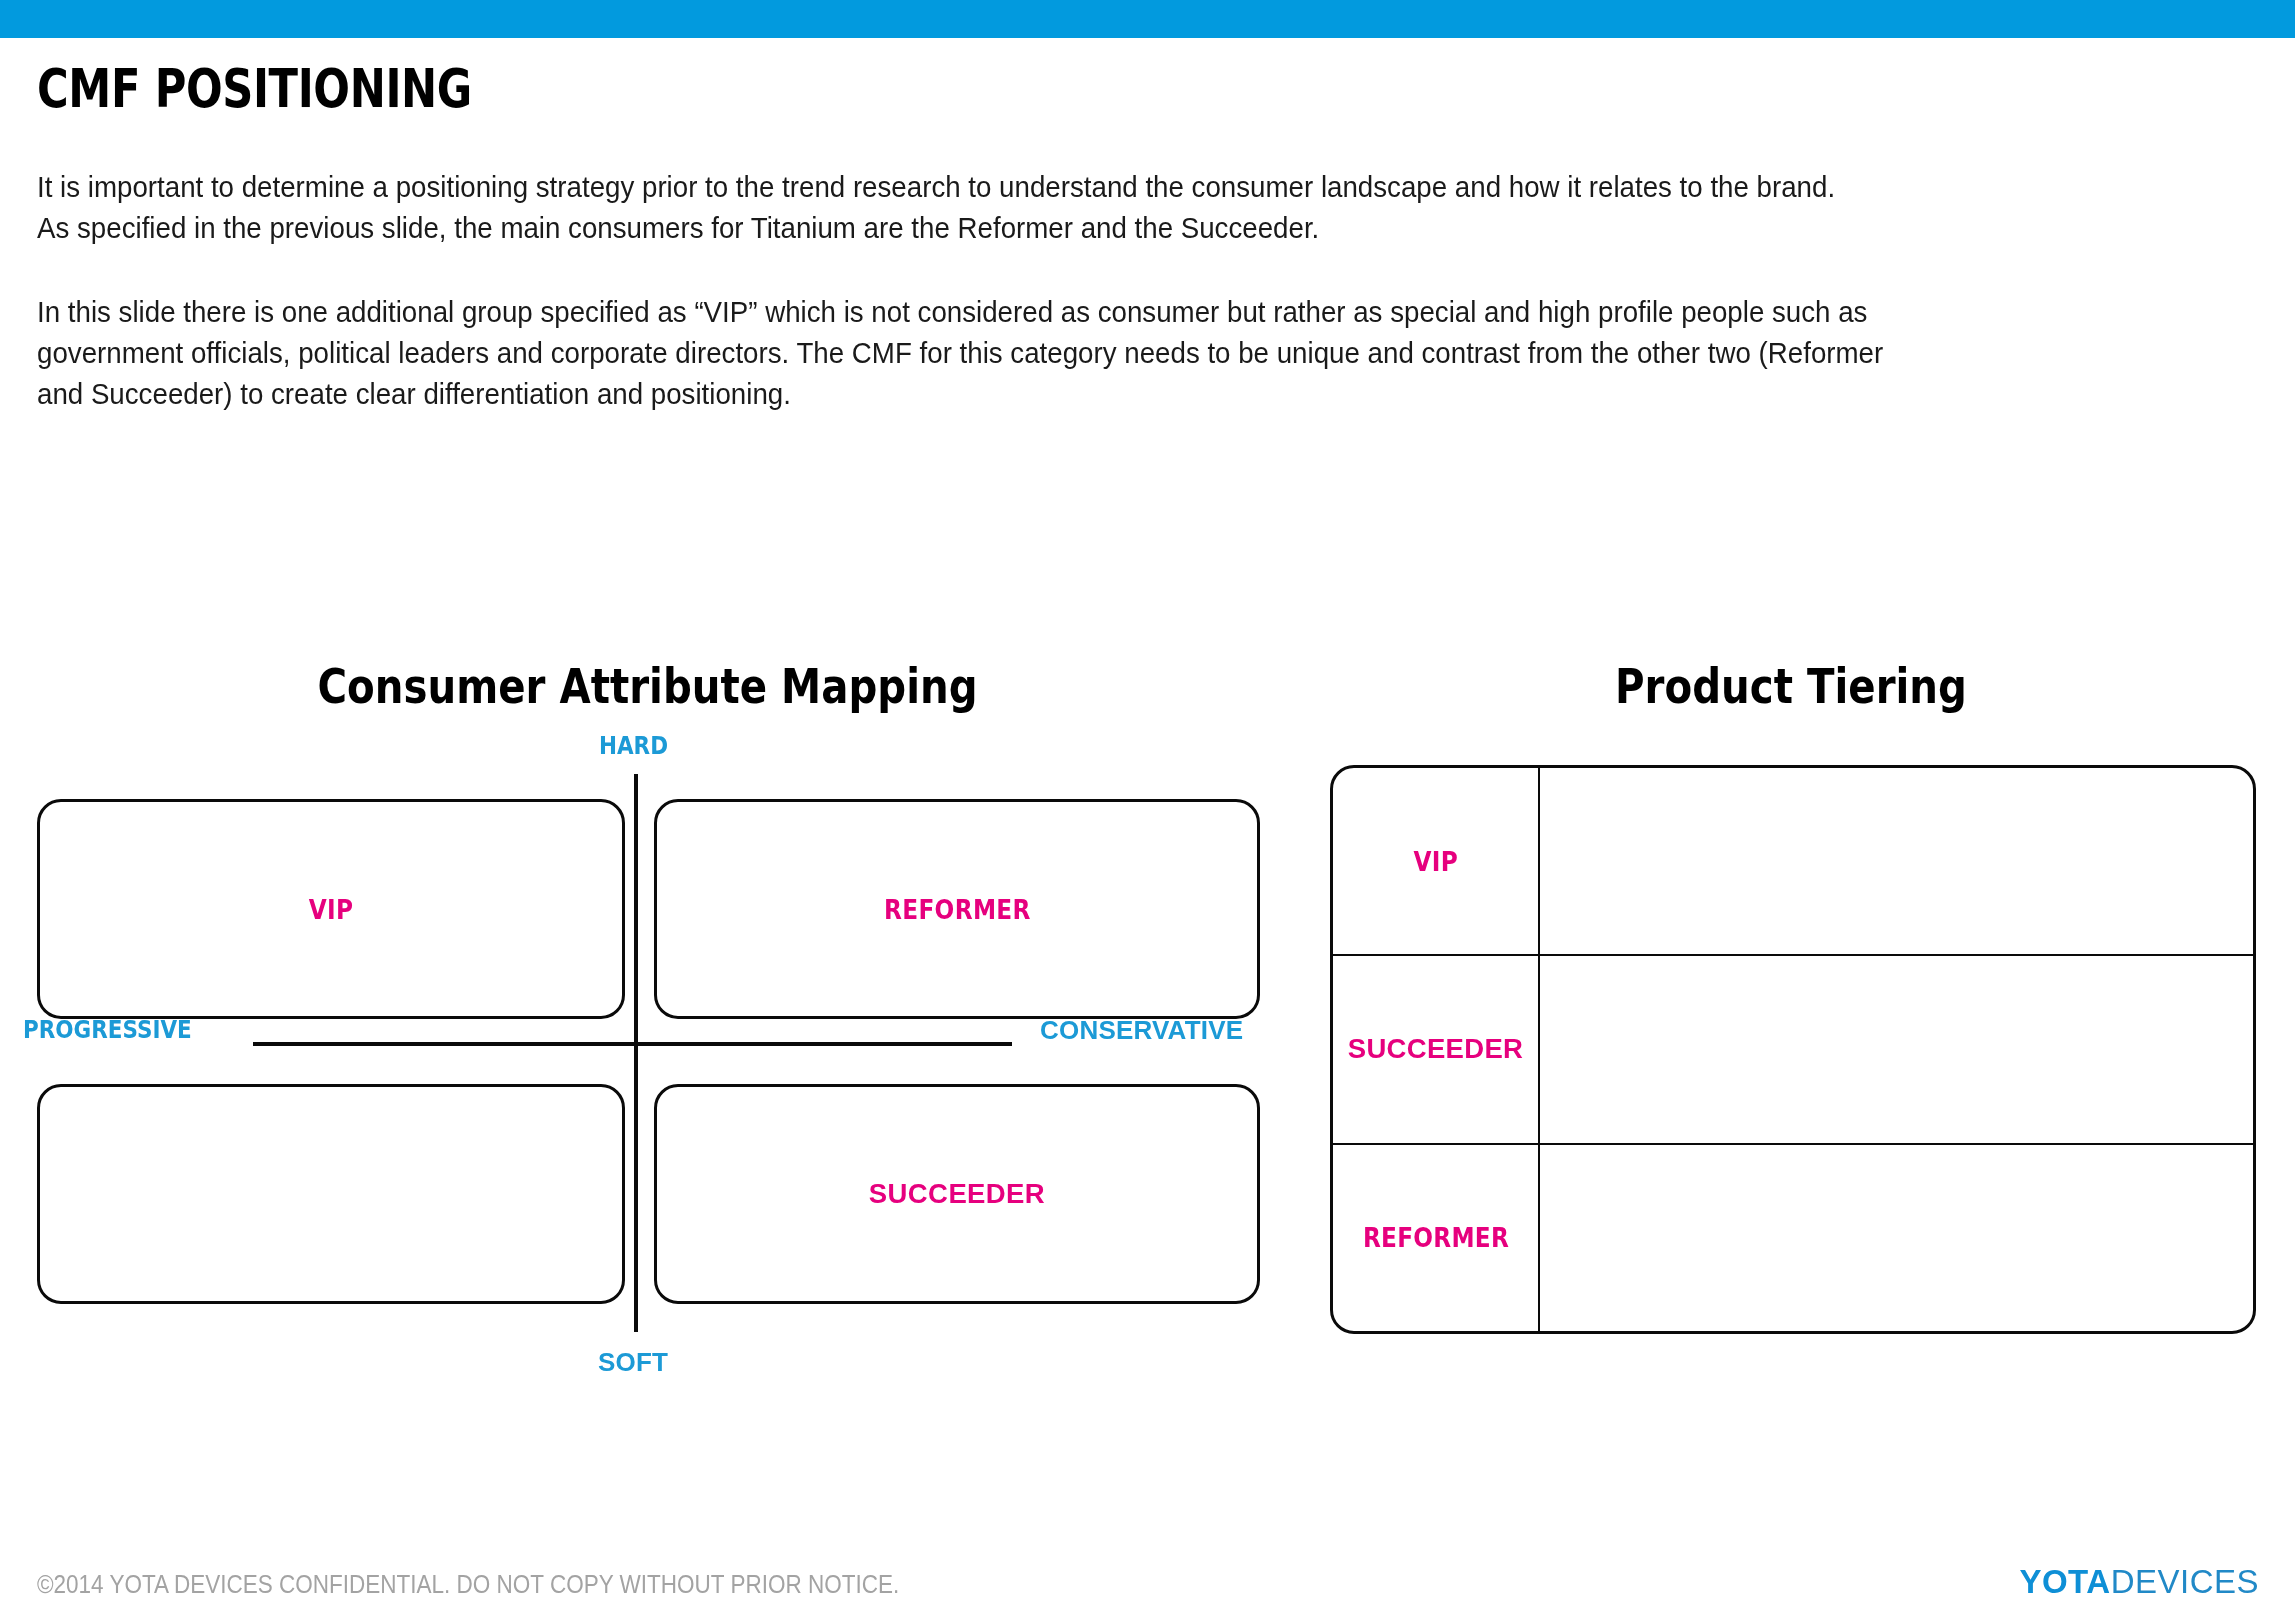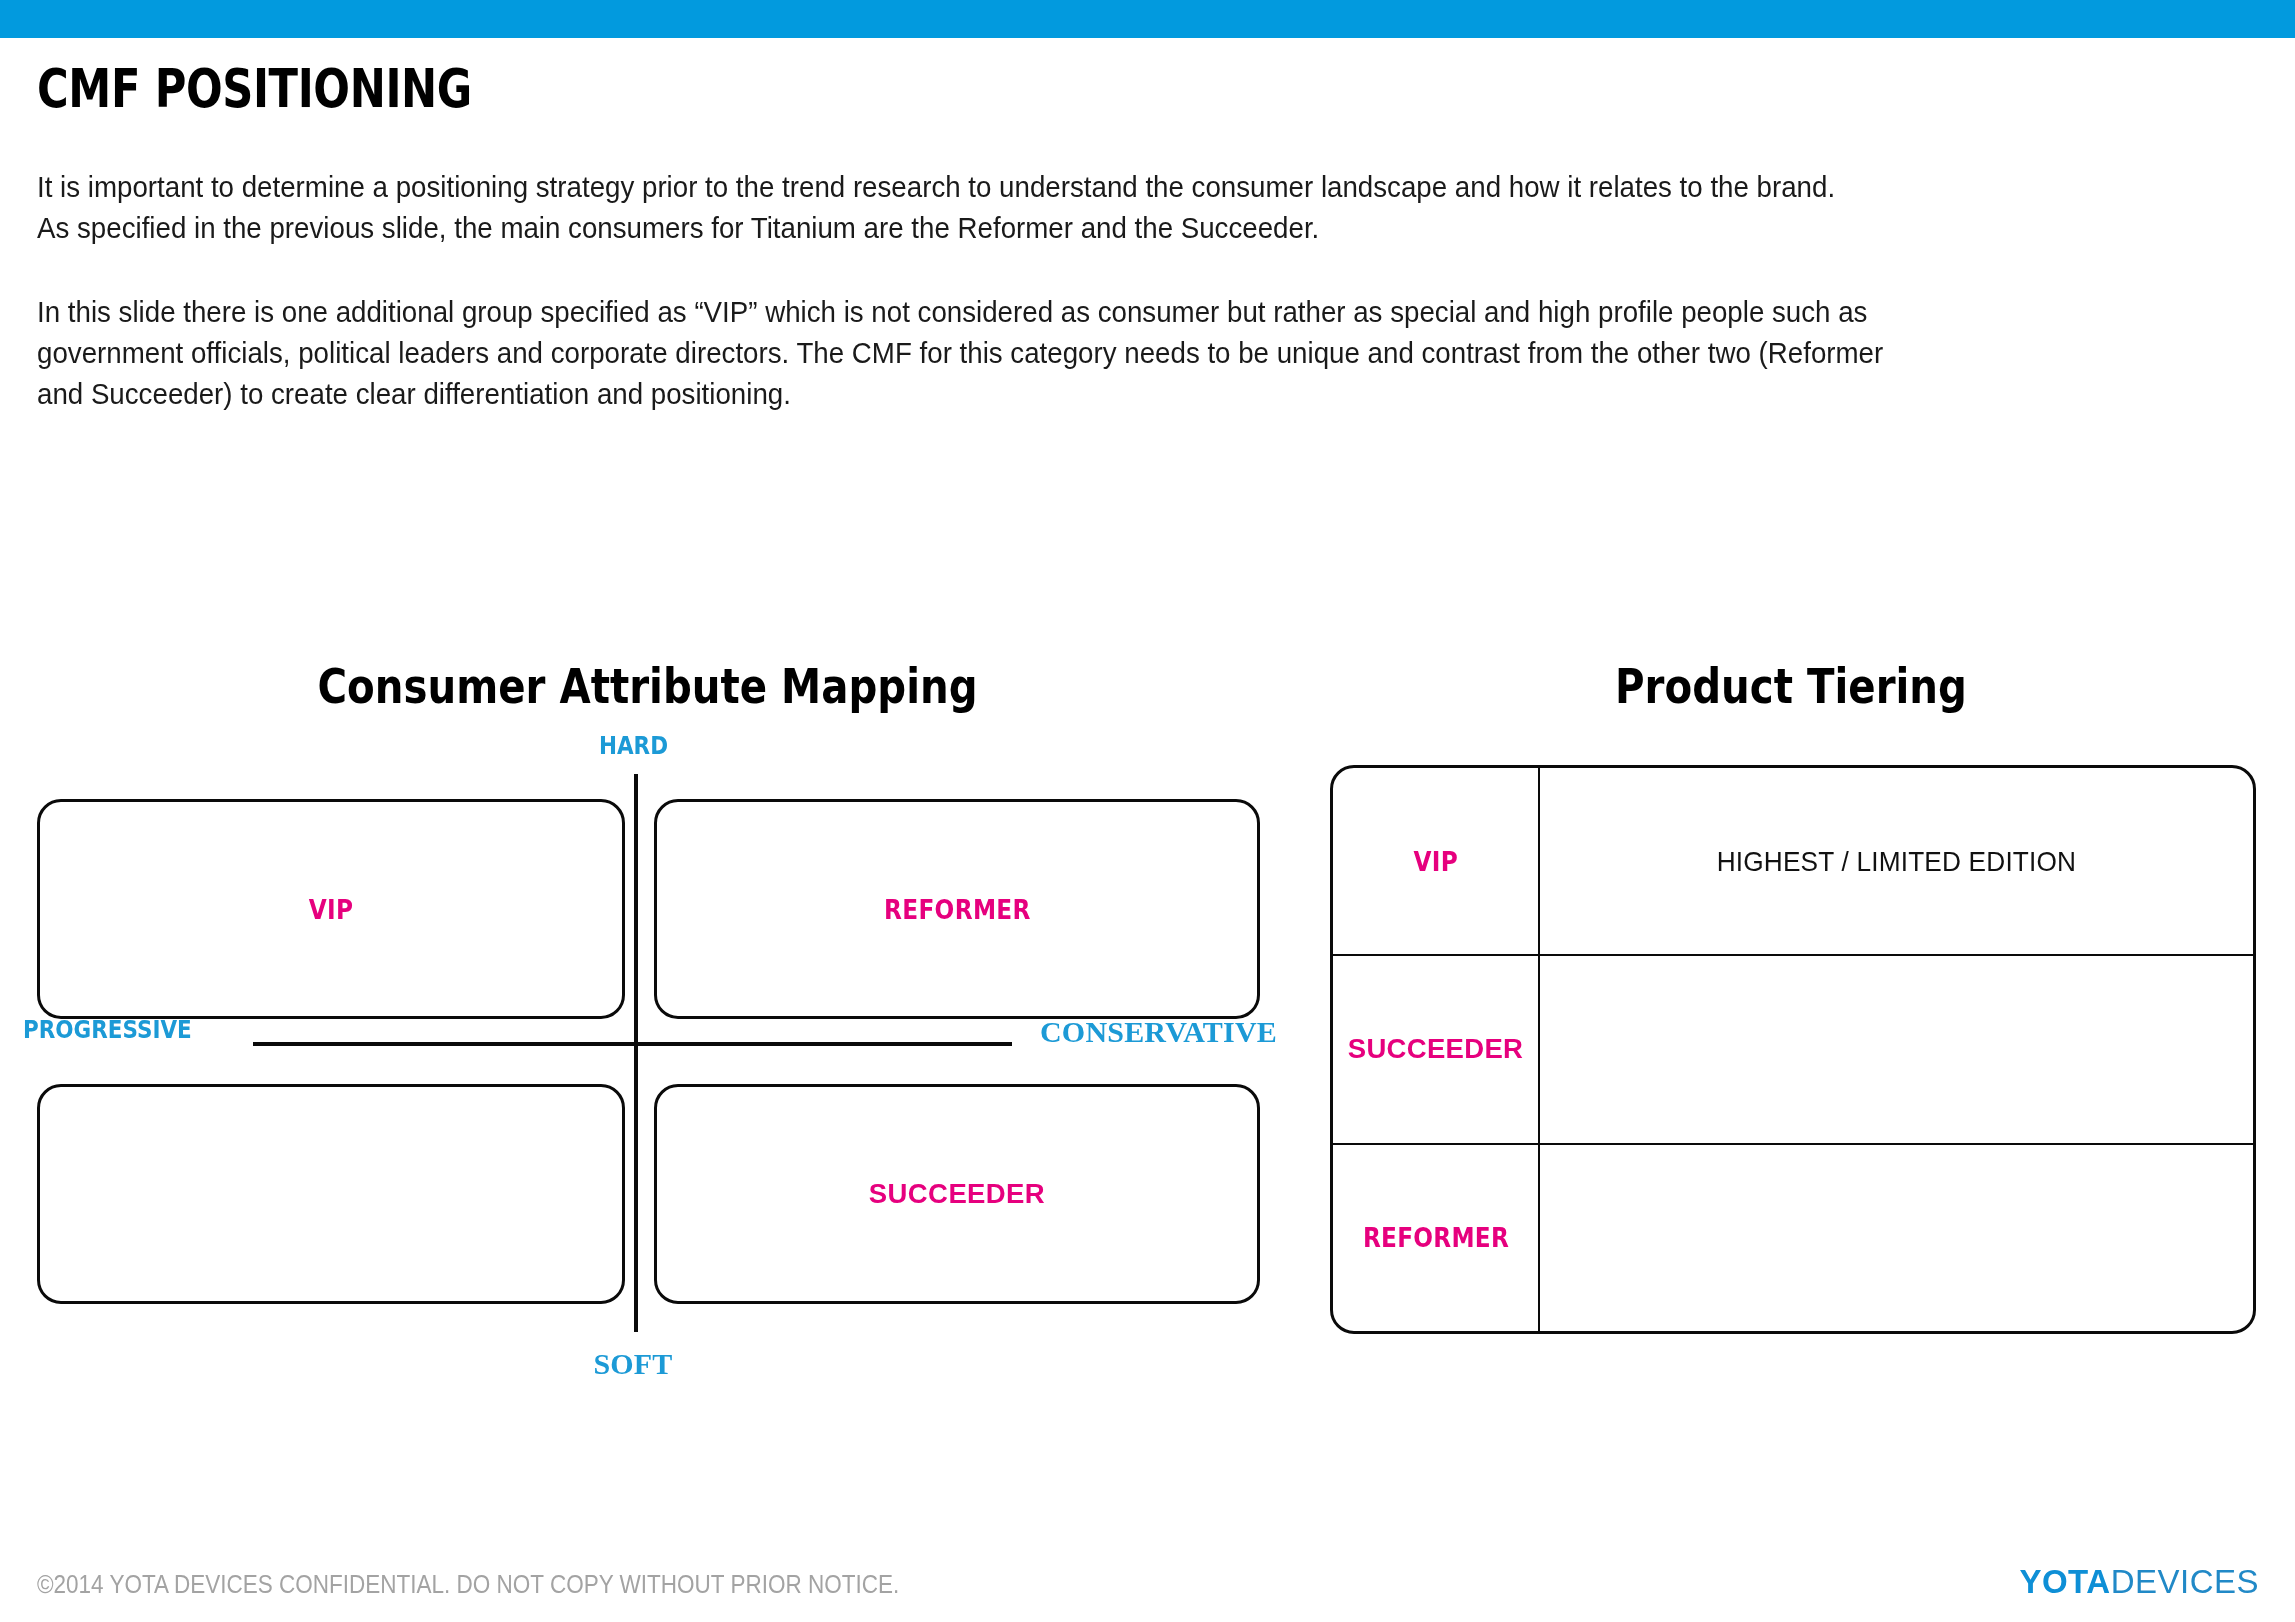--- a/index.html
+++ b/index.html
@@ -141,22 +141,22 @@
     font-weight: bold;
     color: #1C9AD6;
     white-space: nowrap;
   }
   .axis-label.condensed {
     font-family: "DejaVu Sans", sans-serif;
     font-size: 25px;
     transform: scaleX(0.86);
   }
   .axis-label.wide {
-    font-family: Liberation Serif, serif;
-    font-size: 30px;
+    font-family: Liberation Sans, sans-serif;
+    font-size: 26px;
     letter-spacing: 0.2px;
   }
   #lbl-hard {
     left: 496px; top: -14.7px;
     width: 275px; text-align: center;
     transform-origin: center top;
   }
   #lbl-soft {
     left: 500px; top: 601px;
     width: 266px; text-align: center;
@@ -291,23 +291,20 @@
     <span class="quad-label wide">SUCCEEDER</span>
   </div>
 </div>
 
 <div class="tier-table">
 
   <div class="tier-row">
     <div class="tier-cell tier-cell-seg">
       <span class="seg-label condensed">VIP</span>
     </div>
-    <div class="tier-cell tier-cell-val">
-      <span class="val-label">HIGHEST / LIMITED EDITION</span>
-    </div>
   </div>
 
   <div class="tier-row">
     <div class="tier-cell tier-cell-seg">
       <span class="seg-label wide">SUCCEEDER</span>
     </div>
   </div>
 
   <div class="tier-row">
     <div class="tier-cell tier-cell-seg">

